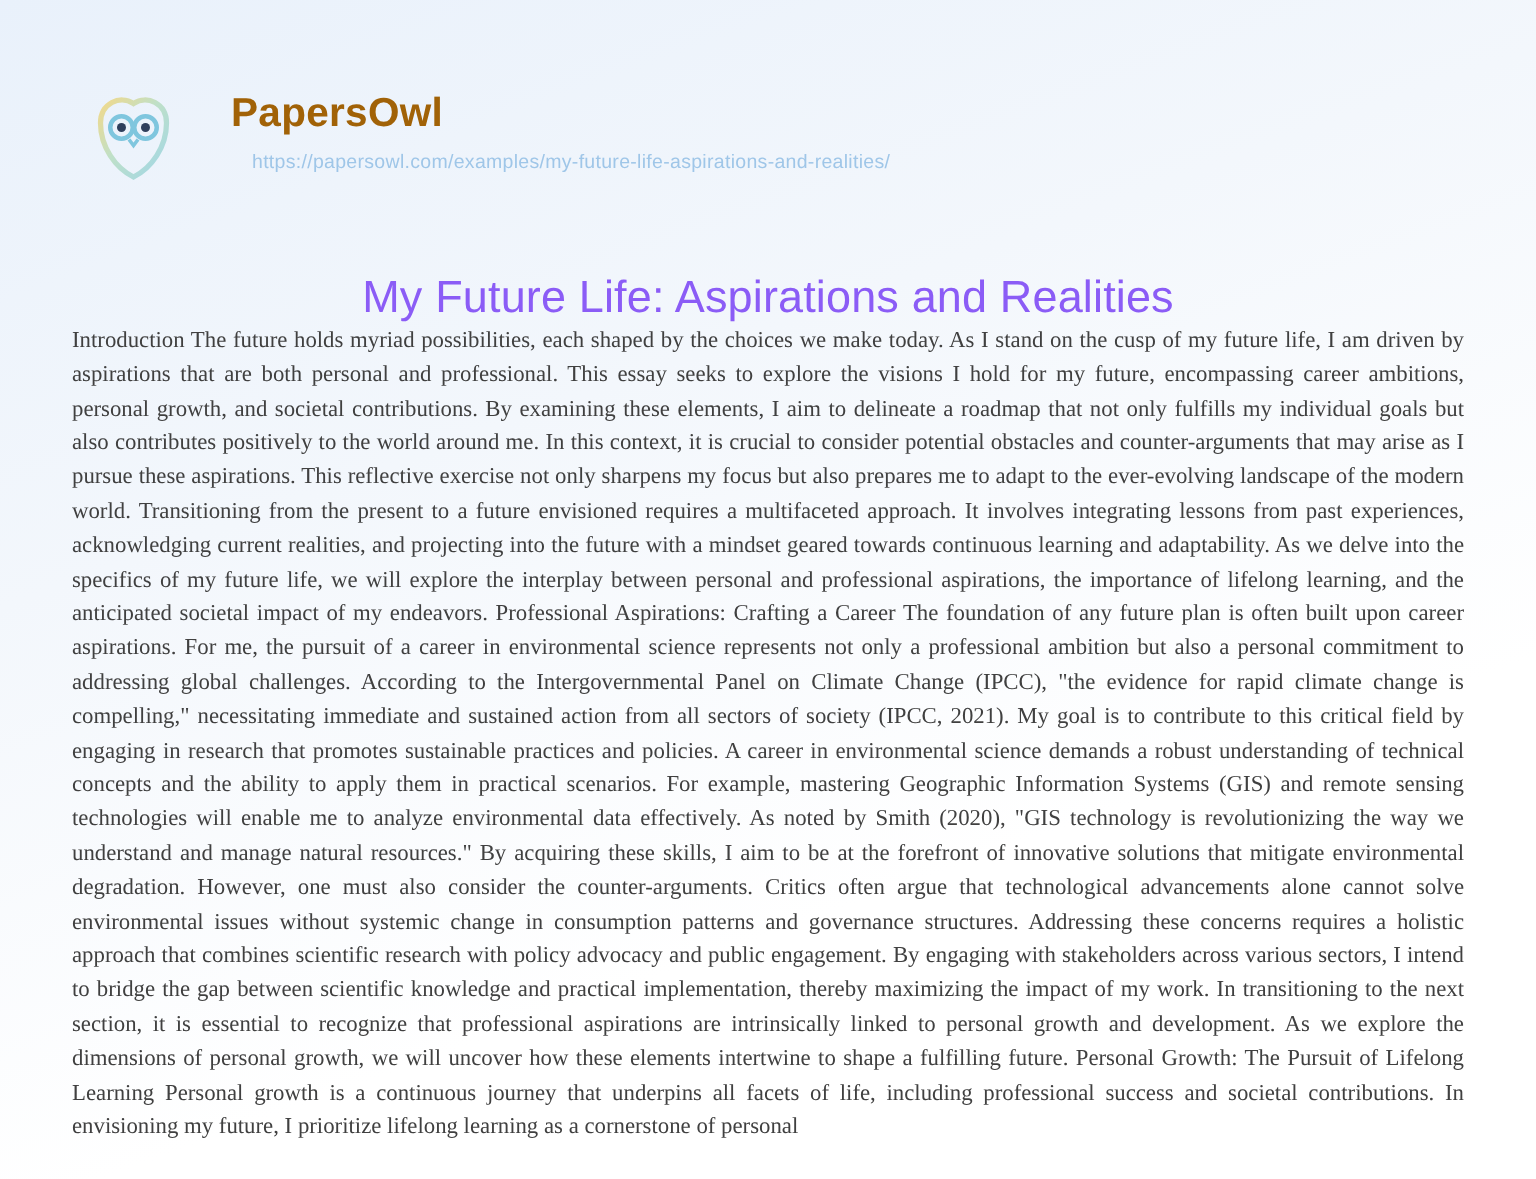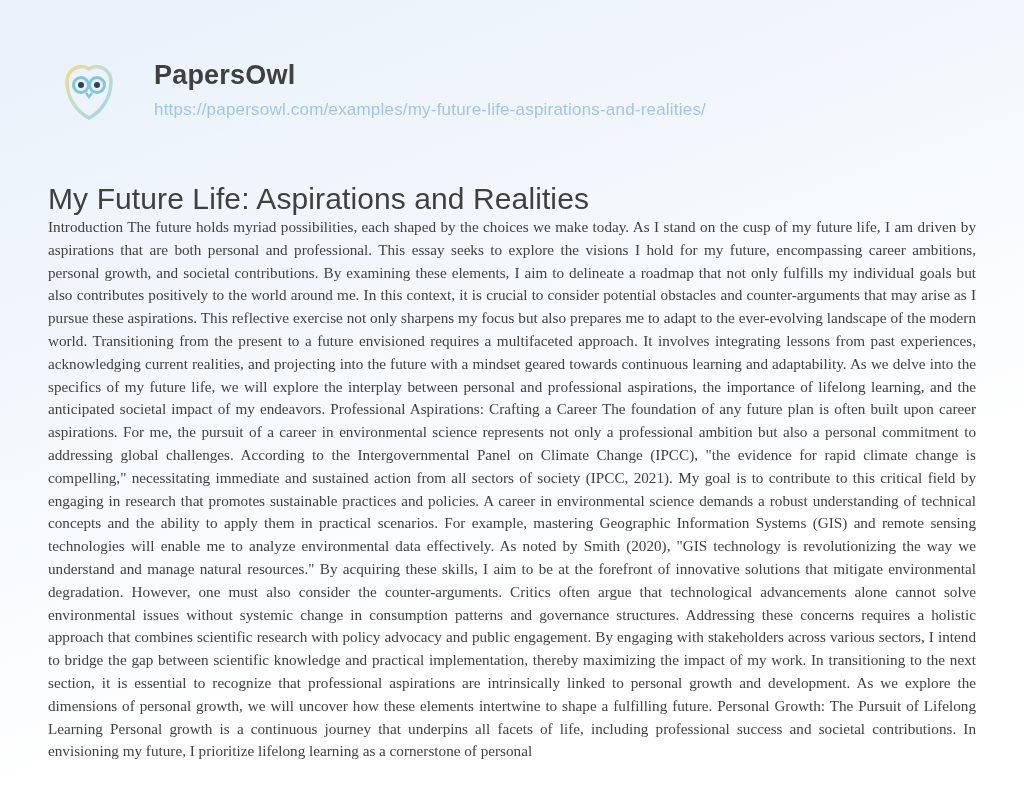--- a/index.html
+++ b/index.html
@@ -35,43 +35,44 @@
     height: 62px;
   }
   .logo svg { display: block; }
   .brand {
     position: absolute;
     left: 106px;
     top: 8px;
     font-family: "Liberation Sans", sans-serif;
     font-size: 27px;
     font-weight: bold;
-    color: #404040;
+    color: #a16207;
     letter-spacing: 0.2px;
   }
   .url {
     position: absolute;
-    left: 106px;
+    left: 120px;
     top: 48px;
     font-family: "Liberation Sans", sans-serif;
-    font-size: 17px;
+    font-size: 13px;
     color: #9fc6e8;
     letter-spacing: 0.2px;
     white-space: nowrap;
   }
   .title {
     position: absolute;
     top: 162px;
     left: 48px;
     right: 48px;
     font-family: "Liberation Sans", sans-serif;
     font-size: 30px;
     font-weight: normal;
-    color: #404040;
+    color: #8b5cf6;
     letter-spacing: 0.1px;
+    text-align: center;
   }
   .body-text {
     position: absolute;
     top: 216px;
     left: 48px;
     width: 928px;
     font-family: "Liberation Serif", serif;
     font-size: 15.2px;
     line-height: 1.5;
     color: #404040;

